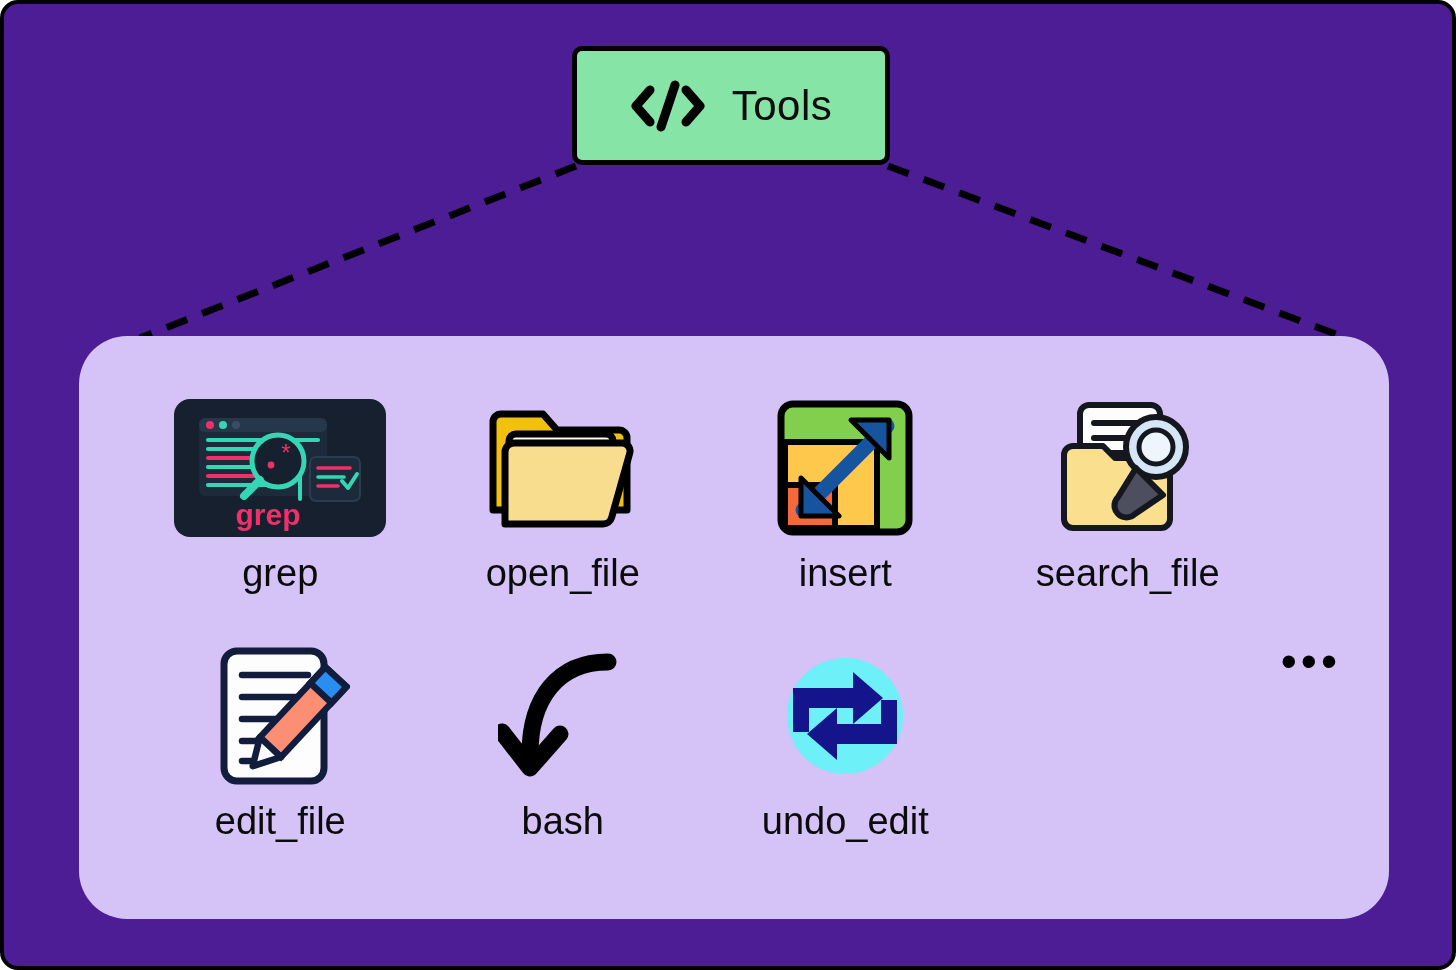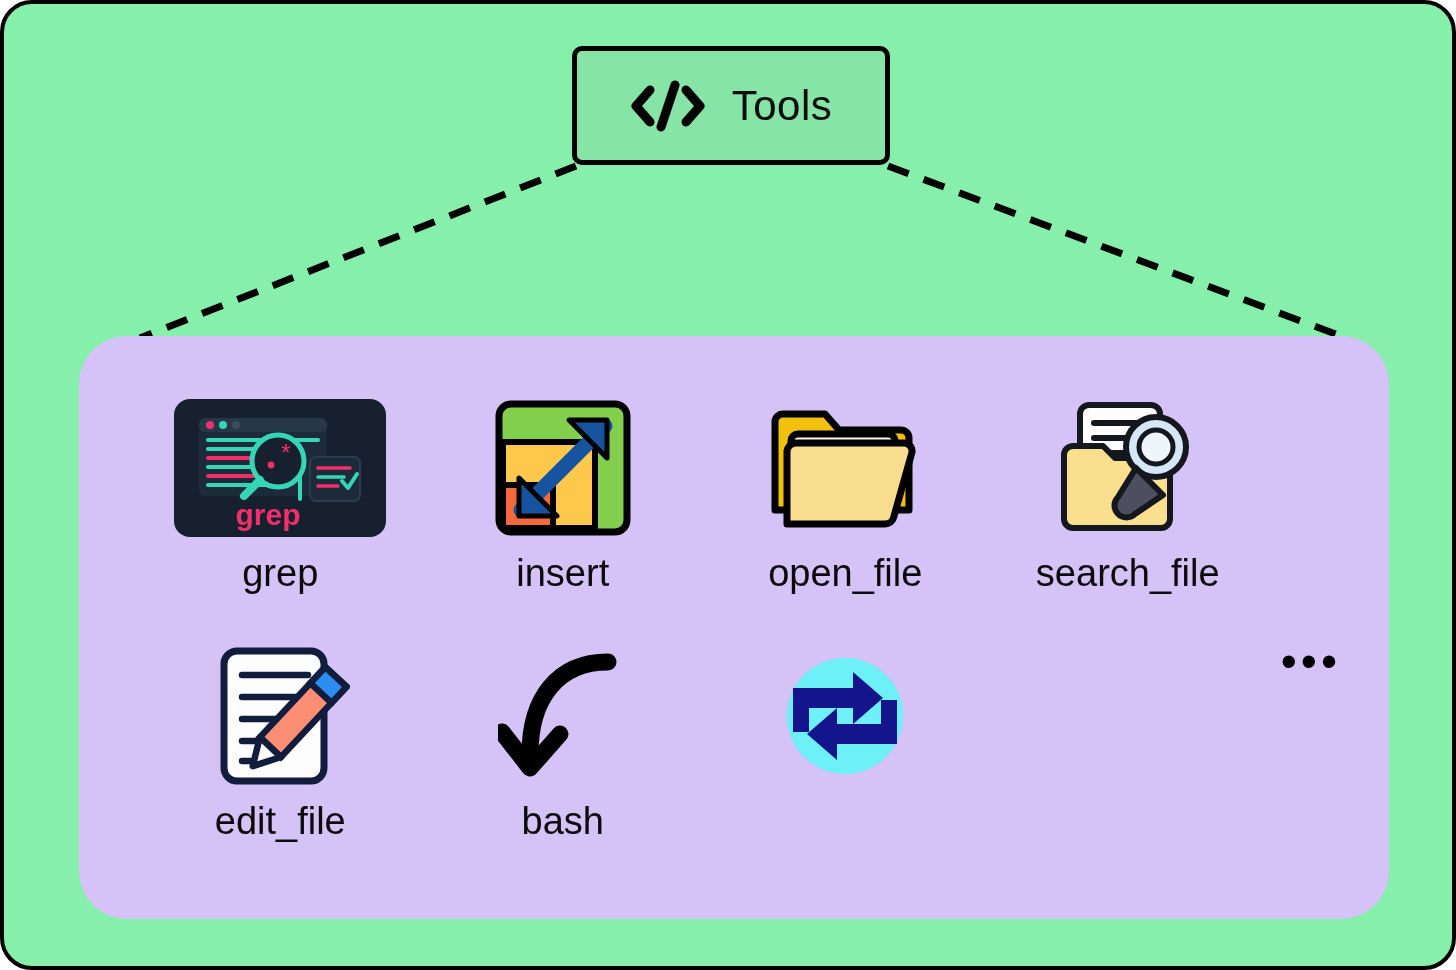--- a/index.html
+++ b/index.html
@@ -12,23 +12,23 @@
     height: 970px;
     font-family: "Liberation Sans", sans-serif;
     overflow: hidden;
   }
 
   #canvas {
     position: relative;
     width: 1456px;
     height: 970px;
     box-sizing: border-box;
-    background: #86efac;
+    background: #4c1d95;
     border: 4px solid #000000;
-    border-radius: 32px;
+    border-radius: 18px;
     overflow: hidden;
   }
 
   
   #connectors {
     position: absolute;
     left: 0; top: 0;
     width: 1456px;
     height: 970px;
     pointer-events: none;
@@ -177,48 +177,48 @@
 
             <text x="94" y="126" font-family="'Liberation Sans',sans-serif" font-weight="bold" font-size="30" fill="#f02f6b" text-anchor="middle">grep</text>
           </svg>
         </div>
         <div class="tool-label">grep</div>
       </div>
 
 
       <div class="tool-cell">
         <div class="tool-icon-box">
+          <svg width="160" height="128" viewBox="0 0 160 128">
+
+            <path d="M10 18 a8 8 0 0 1 8-8 h42 l14 16 h62 a8 8 0 0 1 8 8 v72 h-134 z" fill="#f2c10d" stroke="#000000" stroke-width="7" stroke-linejoin="round"></path>
+
+            <rect x="26" y="30" width="104" height="62" rx="7" fill="#fffdf3" stroke="#000000" stroke-width="7"></rect>
+
+            <path d="M22 48 a9 9 0 0 1 9 -9 h108 a8 8 0 0 1 7.6 10.6 l-18 64 a9 9 0 0 1 -8.6 6.4 h-98 z" fill="#f9dd8f" stroke="#000000" stroke-width="7" stroke-linejoin="round"></path>
+          </svg>
+        </div>
+        <div class="tool-label">open_file</div>
+      </div>
+
+      <div class="tool-cell">
+        <div class="tool-icon-box">
           <svg width="136" height="136" viewBox="0 0 136 136">
             <rect x="4" y="4" width="128" height="128" rx="12" fill="#82cf4e" stroke="#000000" stroke-width="7"></rect>
             <path d="M8 42 h92 v86 h-92 z" fill="#fdc84c" stroke="#000000" stroke-width="6"></path>
             <path d="M8 85 h50 v43 h-50 z" fill="#f4693c" stroke="#000000" stroke-width="6"></path>
             <line x1="100" y1="42" x2="100" y2="128" stroke="#000000" stroke-width="6"></line>
 
             <g stroke="#17549f" stroke-width="15" stroke-linecap="round" fill="none">
               <line x1="26" y1="110" x2="110" y2="26"></line>
             </g>
             <path d="M112 20 L112 58 L74 20 Z" fill="#17549f" stroke="#000000" stroke-width="5" stroke-linejoin="round"></path>
             <path d="M24 116 L24 78 L62 116 Z" fill="#17549f" stroke="#000000" stroke-width="5" stroke-linejoin="round"></path>
           </svg>
         </div>
         <div class="tool-label">insert</div>
-      </div>
-
-      <div class="tool-cell">
-        <div class="tool-icon-box">
-          <svg width="160" height="128" viewBox="0 0 160 128">
-
-            <path d="M10 18 a8 8 0 0 1 8-8 h42 l14 16 h62 a8 8 0 0 1 8 8 v72 h-134 z" fill="#f2c10d" stroke="#000000" stroke-width="7" stroke-linejoin="round"></path>
-
-            <rect x="26" y="30" width="104" height="62" rx="7" fill="#fffdf3" stroke="#000000" stroke-width="7"></rect>
-
-            <path d="M22 48 a9 9 0 0 1 9 -9 h108 a8 8 0 0 1 7.6 10.6 l-18 64 a9 9 0 0 1 -8.6 6.4 h-98 z" fill="#f9dd8f" stroke="#000000" stroke-width="7" stroke-linejoin="round"></path>
-          </svg>
-        </div>
-        <div class="tool-label">open_file</div>
       </div>
 
       <div class="tool-cell">
         <div class="tool-icon-box">
           <svg width="152" height="142" viewBox="0 0 152 142">
 
             <rect x="28" y="8" width="80" height="78" rx="9" fill="#fdfdfd" stroke="#15171f" stroke-width="6"></rect>
             <g stroke="#15171f" stroke-width="6" stroke-linecap="round">
               <line x1="42" y1="26" x2="94" y2="26"></line>
               <line x1="42" y1="41" x2="94" y2="41"></line>
@@ -270,20 +270,21 @@
       <div class="tool-cell">
         <div class="tool-icon-box">
           <svg width="136" height="136" viewBox="0 0 136 136">
             <circle cx="68" cy="68" r="58" fill="#6df0f7"></circle>
 
             <path d="M16 40 h60 v-16 l30 26 -30 26 v-16 h-44 v24 h-16 z" fill="#14148c"></path>
 
             <path d="M120 96 h-60 v16 l-30 -26 30 -26 v16 h44 v-24 h16 z" fill="#14148c"></path>
           </svg>
         </div>
+        <div class="tool-label">undo_edit</div>
       </div>
 
     </div>
 
     <div id="tools-ellipsis">•••</div>
   </div>
 
 </div>
 
 </body></html>

